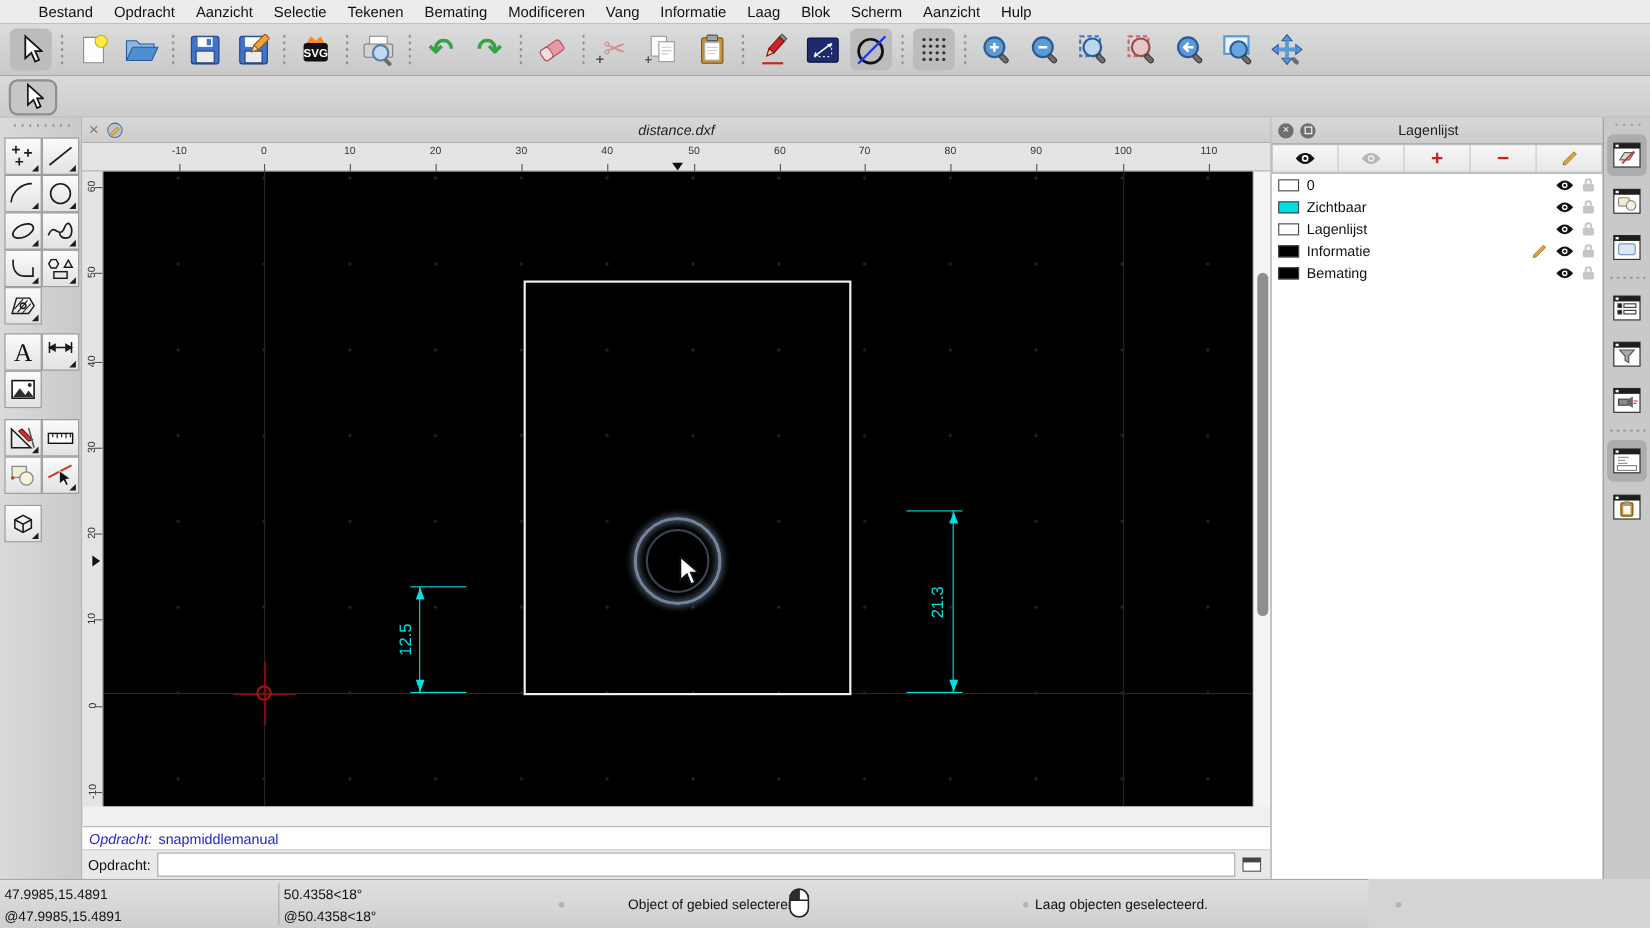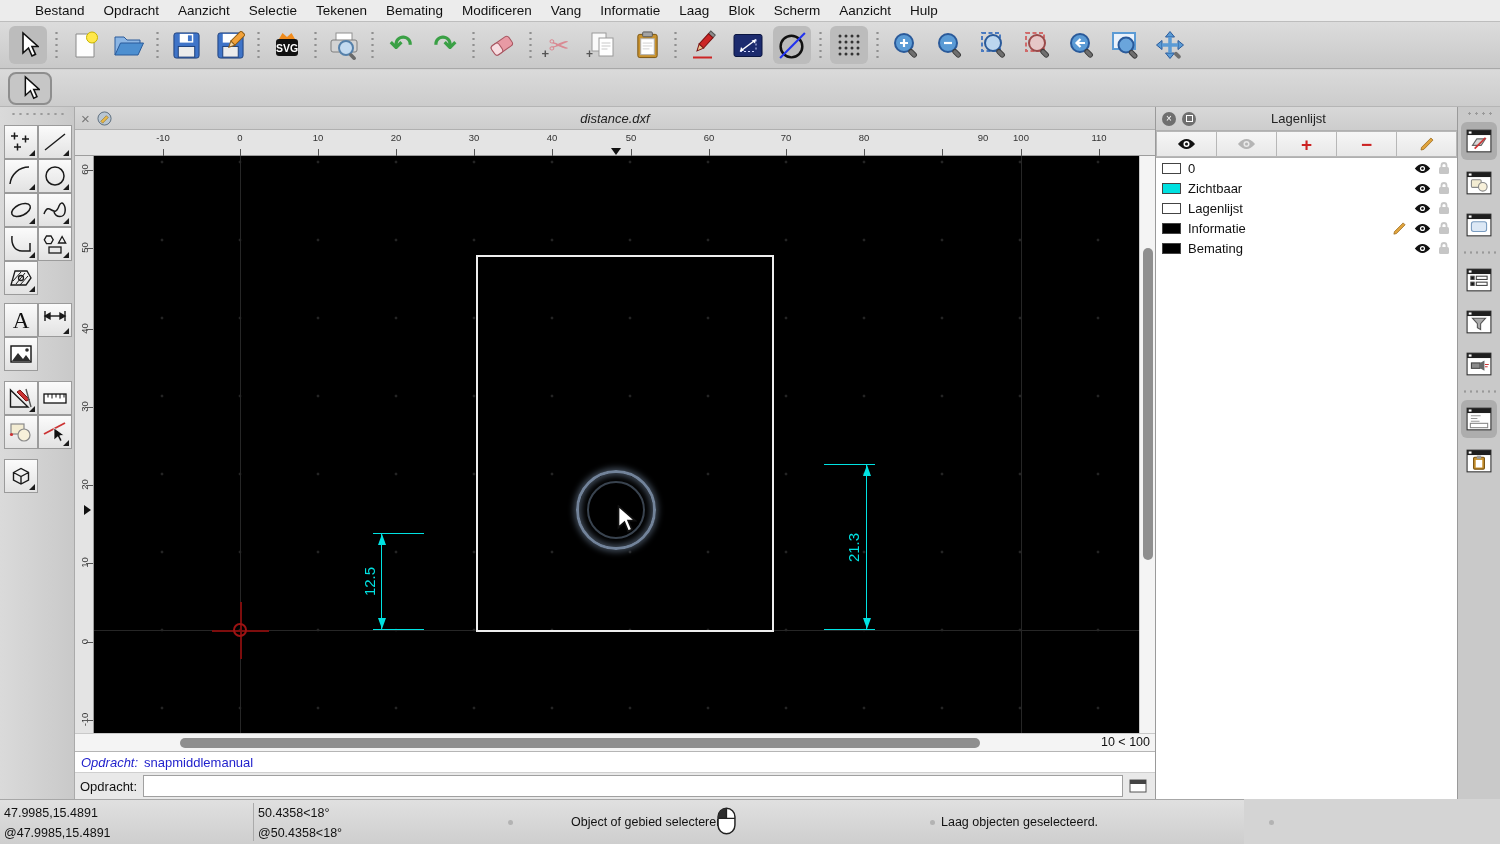--- a/index.html
+++ b/index.html
@@ -456,21 +456,21 @@
         <span class="hlab" style="left:69px">-10</span>
         <span class="hlab" style="left:146px">0</span>
         <span class="hlab" style="left:224px">10</span>
         <span class="hlab" style="left:302px">20</span>
         <span class="hlab" style="left:380px">30</span>
         <span class="hlab" style="left:458px">40</span>
         <span class="hlab" style="left:537px">50</span>
         <span class="hlab" style="left:615px">60</span>
         <span class="hlab" style="left:692px">70</span>
         <span class="hlab" style="left:770px">80</span>
-        <span class="hlab" style="left:889px">90</span>
+        <span class="hlab" style="left:848px">90</span>
         <span class="hlab" style="left:927px">100</span>
         <span class="hlab" style="left:1005px">110</span>
         <i class="htick" style="left:69px"></i>
           <i class="htick" style="left:146px"></i>
           <i class="htick" style="left:224px"></i>
           <i class="htick" style="left:302px"></i>
           <i class="htick" style="left:380px"></i>
           <i class="htick" style="left:458px"></i>
           <i class="htick" style="left:537px"></i>
           <i class="htick" style="left:615px"></i>
@@ -546,24 +546,20 @@
       <span class="dim-label" style="left:737px;top:383px">21.3</span>
 
       <svg id="cursor" width="22" height="30" viewBox="0 0 20 28">
           <path d="M3 1 L3 21 L8.5 16 L12 24.5 L15.5 22.8 L12 14.5 L18.5 14.5 Z" fill="#fff" stroke="#111" stroke-width="1.6"></path>
         </svg>
     </div>
 
     <div id="vscroll">
         <div id="vthumb"></div>
       </div>
-    <div id="hscrollrow">
-      <div id="hthumb"></div>
-      <span id="gridinfo">10 &lt; 100</span>
-    </div>
 
     <div id="historyrow">
       <span class="hl">Opdracht:</span>
       <span class="hv">snapmiddlemanual</span>
     </div>
     <div id="inputrow">
       <label>Opdracht:</label>
       <input id="cmd-input" type="text" value="" style="">
       <button id="kbd-btn">
         <svg width="18" height="14" viewBox="0 0 18 14">

